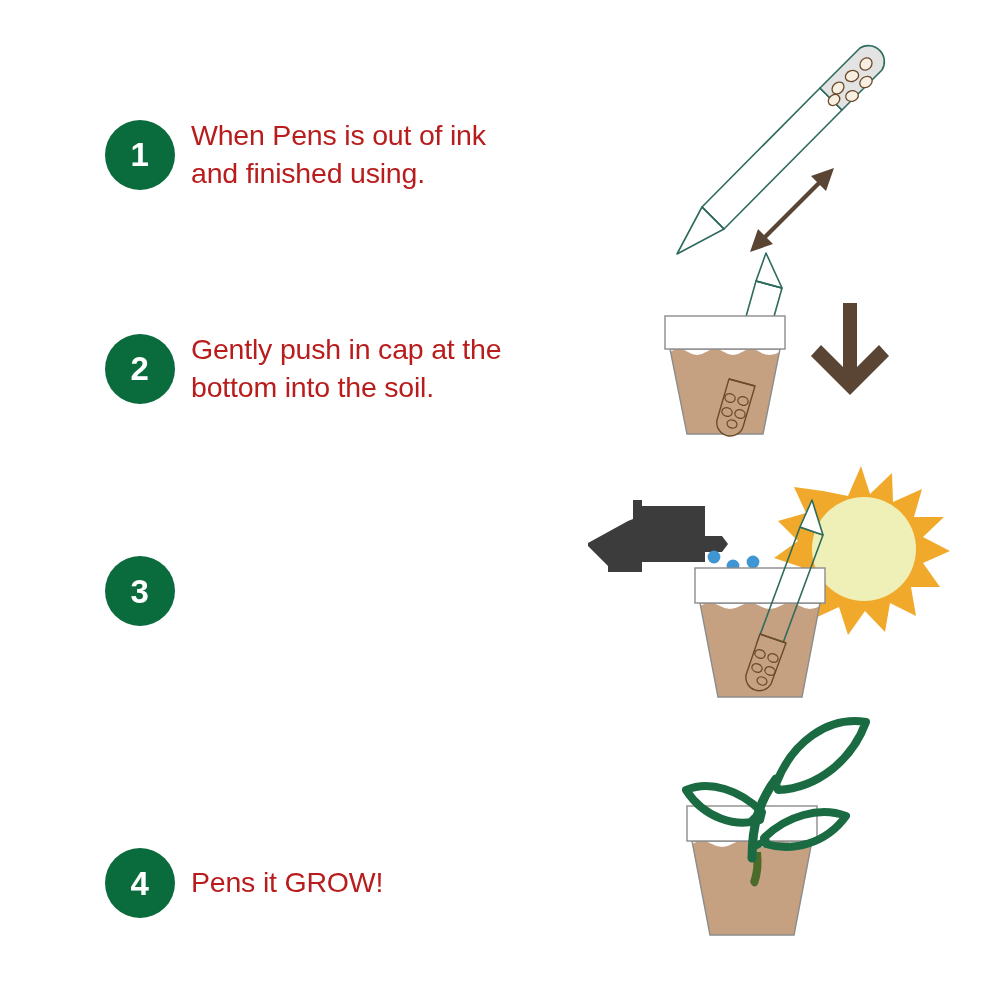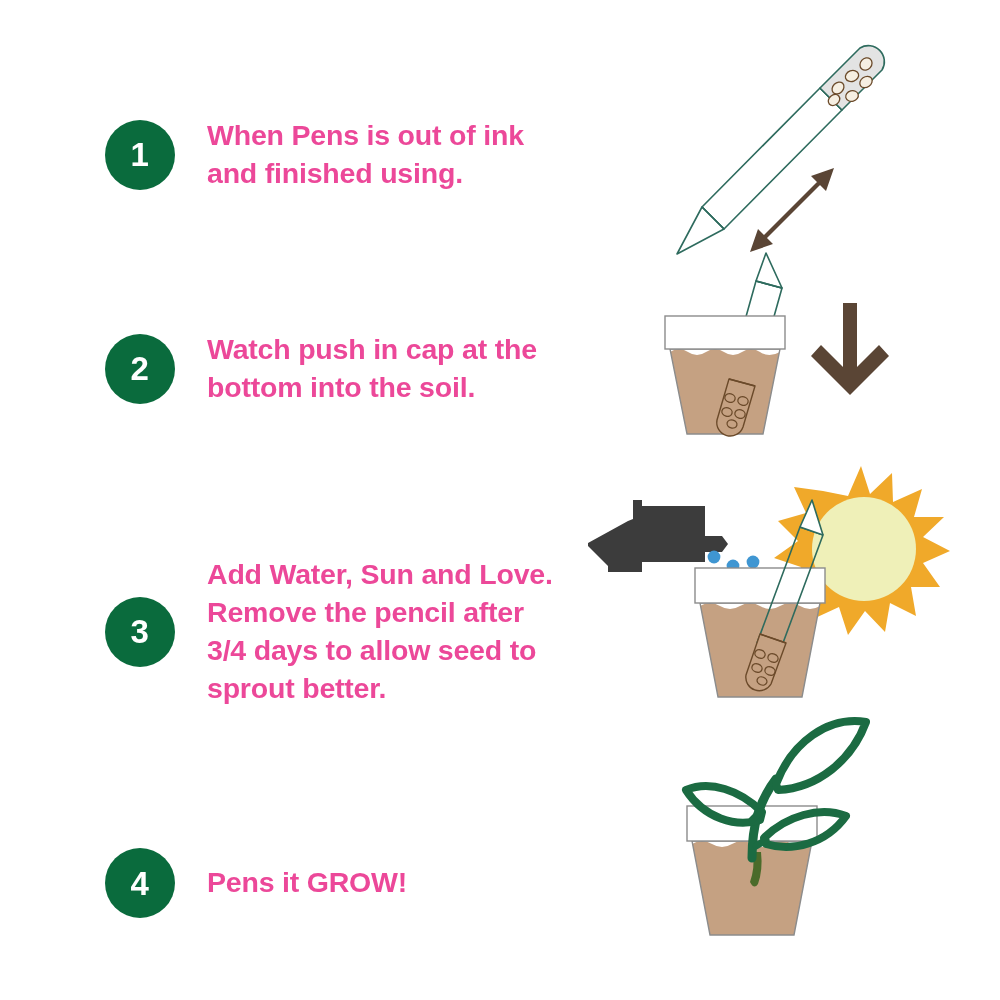--- a/index.html
+++ b/index.html
@@ -48,25 +48,25 @@
     display: flex;
     align-items: center;
     justify-content: center;
     font-size: 33px;
     font-weight: bold;
     line-height: 1;
     letter-spacing: 0.5px;
   }
 
   .step-text {
-    margin-left: 32px;
+    margin-left: 16px;
     font-size: 28.5px;
-    font-weight: bold;
+    font-weight: normal;
     line-height: 1.33;
-    color: #ec4899;
+    color: #b91c1c;
     letter-spacing: -0.2px;
     white-space: pre-line;
   }
 
   #step-row-1 { top: 117px; }
   #step-row-2 { top: 331px; }
   #step-row-3 { top: 556px; }
   #step-row-4 { top: 848px; }
 
   
@@ -87,30 +87,26 @@
   <div class="steps-column">
 
     <div class="step-row" id="step-row-1">
       <div class="step-badge">1</div>
       <div class="step-text">When Pens is out of ink
 and finished using.</div>
     </div>
 
     <div class="step-row" id="step-row-2">
       <div class="step-badge">2</div>
-      <div class="step-text">Watch push in cap at the
+      <div class="step-text">Gently push in cap at the
 bottom into the soil.</div>
     </div>
 
     <div class="step-row" id="step-row-3">
       <div class="step-badge">3</div>
-      <div class="step-text">Add Water, Sun and Love.
-Remove the pencil after
-3/4 days to allow seed to
-sprout better.</div>
     </div>
 
     <div class="step-row" id="step-row-4">
       <div class="step-badge">4</div>
       <div class="step-text">Pens it GROW!</div>
     </div>
 
   </div>
 
   <div class="art-column">

